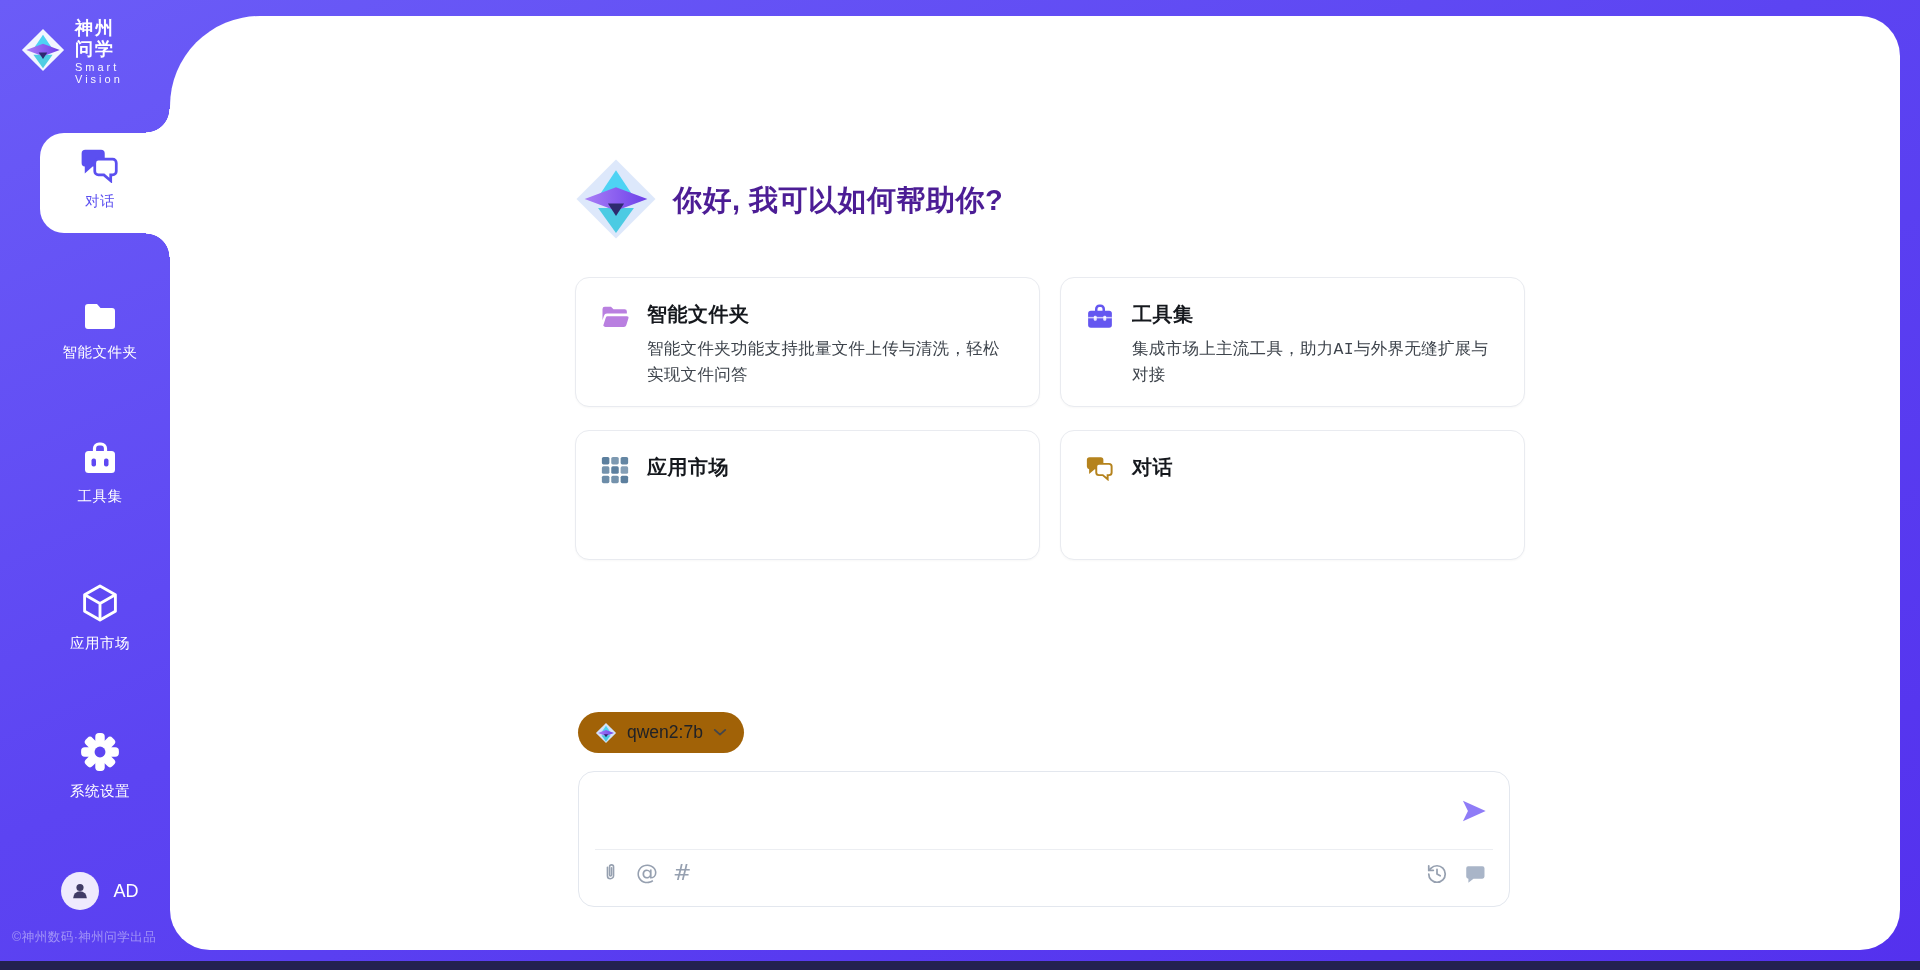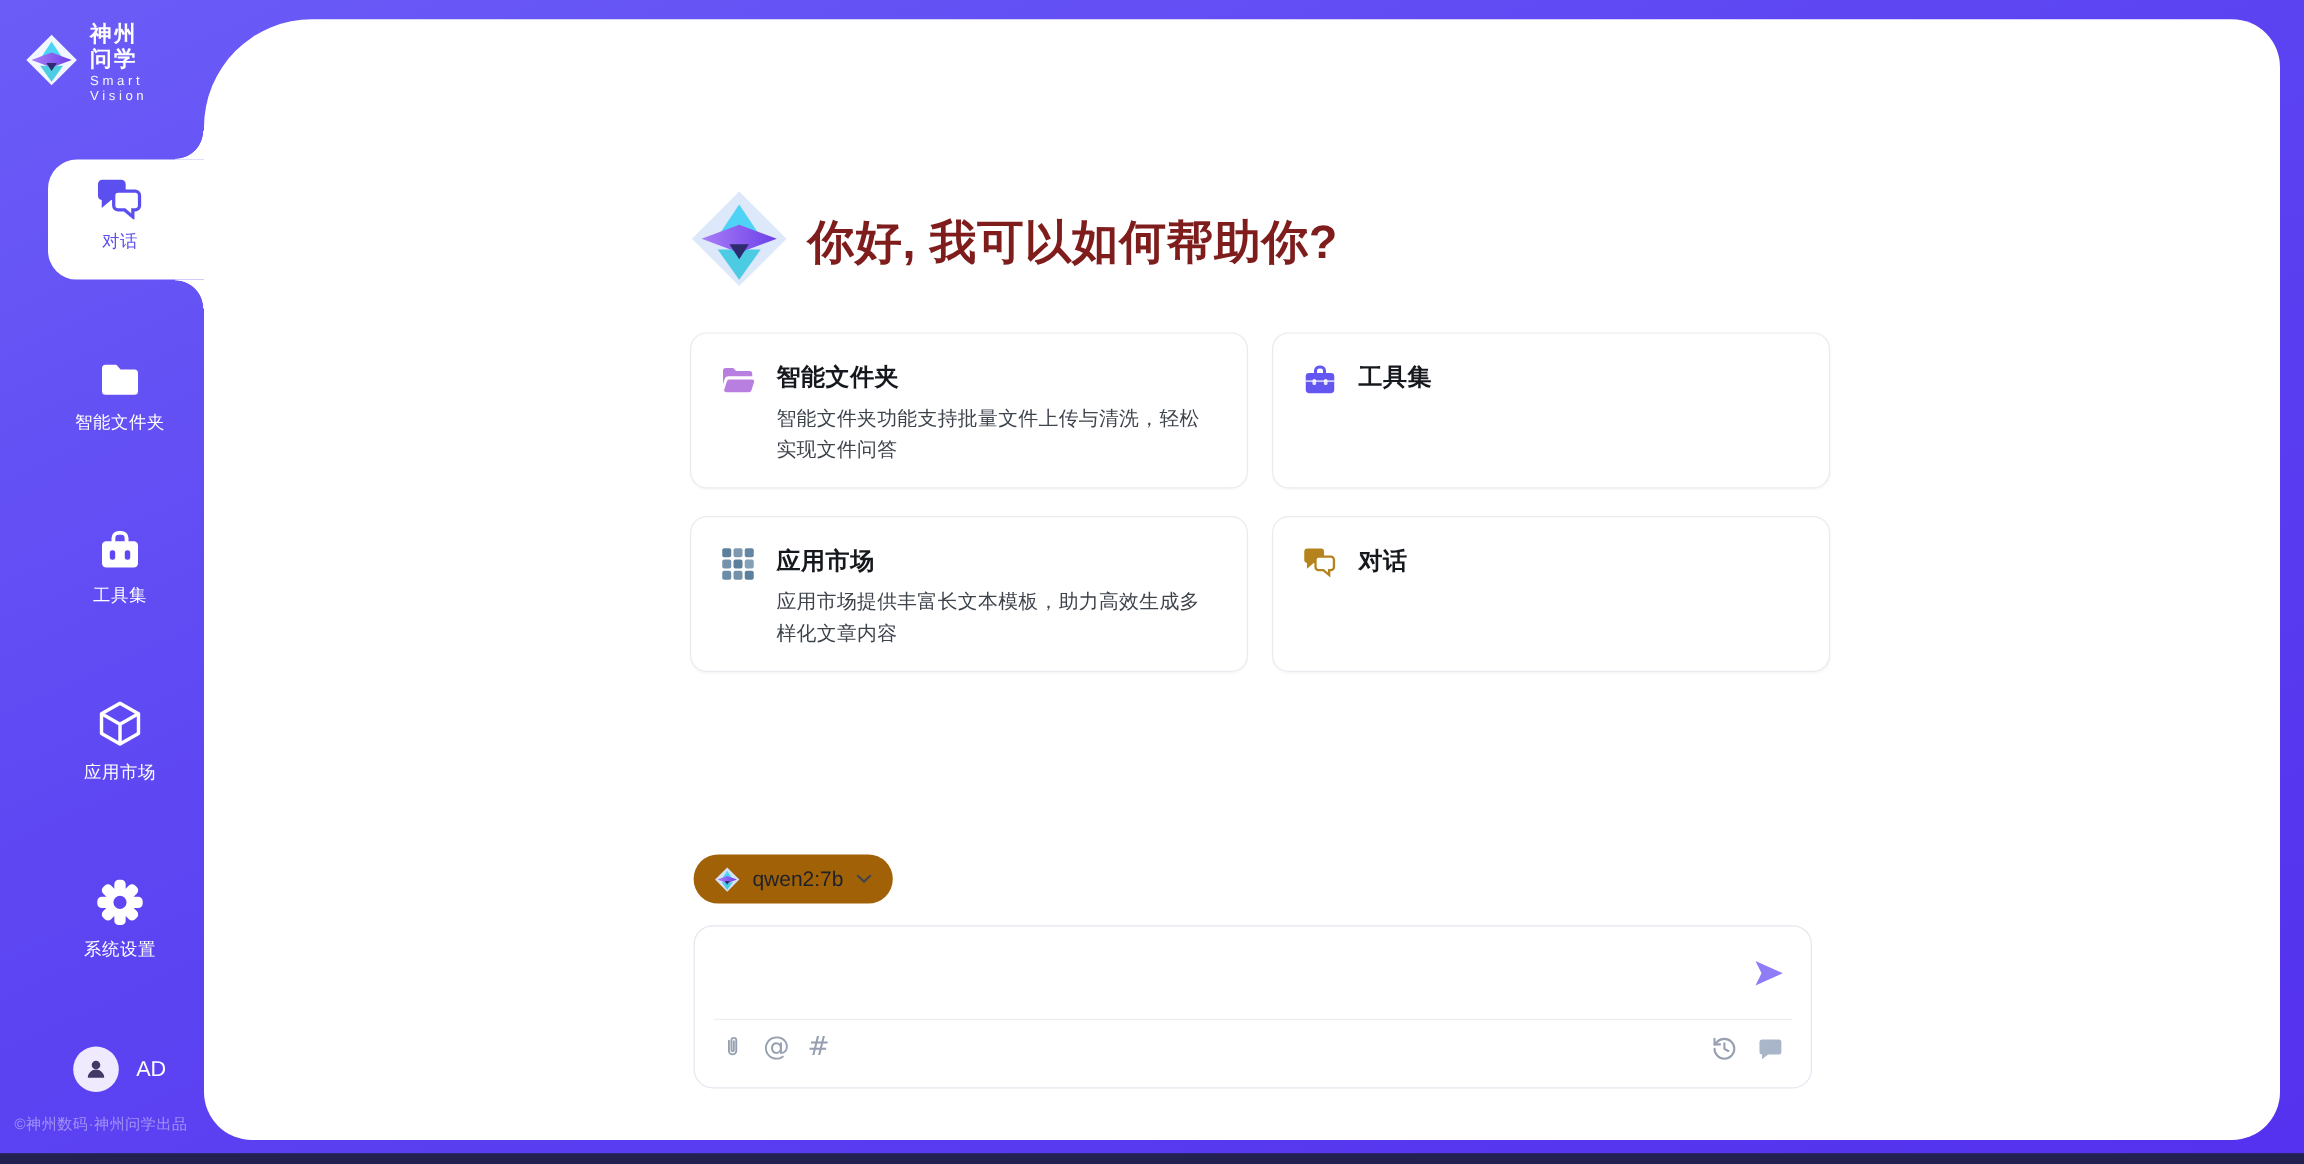--- a/index.html
+++ b/index.html
@@ -33,21 +33,21 @@
   .nav-folder{top:296px;}
   .nav-tools{top:440px;}
   .nav-market{top:581px;}
   .nav-settings{top:731px;}
   .user-row{position:absolute;left:30px;top:872px;width:140px;display:flex;align-items:center;justify-content:center;gap:14px;cursor:pointer;}
   .avatar{width:38px;height:38px;border-radius:50%;background:#efeafd;display:flex;align-items:center;justify-content:center;}
   .user-name{color:#fff;font-size:18px;font-weight:500;}
   .side-footer{position:absolute;left:12px;top:929px;width:156px;font-size:12.5px;color:rgba(255,255,255,.42);letter-spacing:.5px;}
   
   .greeting{position:absolute;left:573px;top:156px;display:flex;align-items:center;gap:14px;}
-  .greet-title{font-size:39px;font-weight:800;color:#7f1d1d;letter-spacing:.5px;}
+  .greet-title{font-size:29px;font-weight:800;color:#4c1d95;letter-spacing:.5px;}
   
   .cards{position:absolute;left:575px;top:277px;width:950px;display:grid;grid-template-columns:465px 465px;gap:23px 20px;}
   .card{box-sizing:border-box;height:130px;background:#fff;border:1px solid #e9ebf0;border-radius:14px;
     padding:23px 24px;display:flex;gap:17px;cursor:pointer;box-shadow:0 1px 2px rgba(16,24,40,.03);}
   .card-icon{width:30px;height:30px;flex:0 0 30px;margin-top:1px;}
   .card-title{font-size:20px;font-weight:800;color:#15181d;letter-spacing:.5px;}
   .card-desc{margin-top:9px;font-size:16.5px;color:#3e444c;line-height:1.55;letter-spacing:.3px;font-family:Liberation Mono, monospace;}
   
   .model-pill{position:absolute;left:578px;top:712px;height:41px;border-radius:21px;background:#a16207;
     display:inline-flex;align-items:center;gap:10px;padding:0 17px;cursor:pointer;}
@@ -208,40 +208,40 @@
       <svg width="30" height="30" viewBox="0 0 24 24">
         <path d="M9 7V5.5A2.5 2.5 0 0111.5 3h1A2.5 2.5 0 0115 5.5V7" fill="none" stroke="#6456f0" stroke-width="2" stroke-linecap="round"></path>
         <rect x="2.5" y="7" width="19" height="13.5" rx="2.2" fill="#6456f0"></rect>
         <path d="M2.5 12.5h19" stroke="#fff" stroke-width="1.2" opacity=".7"></path>
         <rect x="7" y="11" width="2.4" height="4" rx="1" fill="#fff" opacity=".85"></rect>
         <rect x="14.6" y="11" width="2.4" height="4" rx="1" fill="#fff" opacity=".85"></rect>
       </svg>
     </span>
     <span>
       <span class="card-title" style="display:block;">工具集</span>
+      <span class="card-desc" style="display:block;">集成市场上主流工具，助力AI与外界无缝扩展与对接</span>
     </span>
   </div>
 
   <div class="card">
     <span class="card-icon">
       <svg width="30" height="30" viewBox="0 0 24 24" fill="#5c7f9e">
         <rect x="1.5" y="1.5" width="6" height="6" rx="1.3"></rect>
         <rect x="9" y="1.5" width="6" height="6" rx="1.3" opacity=".8"></rect>
         <rect x="16.5" y="1.5" width="6" height="6" rx="1.3" opacity=".95"></rect>
         <rect x="1.5" y="9" width="6" height="6" rx="1.3" opacity=".85"></rect>
         <rect x="9" y="9" width="6" height="6" rx="1.3"></rect>
         <rect x="16.5" y="9" width="6" height="6" rx="1.3" opacity=".75"></rect>
         <rect x="1.5" y="16.5" width="6" height="6" rx="1.3" opacity=".9"></rect>
         <rect x="9" y="16.5" width="6" height="6" rx="1.3" opacity=".85"></rect>
         <rect x="16.5" y="16.5" width="6" height="6" rx="1.3"></rect>
       </svg>
     </span>
     <span>
       <span class="card-title" style="display:block;">应用市场</span>
-      <span class="card-desc" style="display:block;">应用市场提供丰富长文本模板，助力高效生成多样化文章内容</span>
     </span>
   </div>
 
   <div class="card">
     <span class="card-icon" style="color:#b5831d;">
       <svg width="30" height="26" viewBox="0 0 40 34">
         <path d="M6 2.5h15a3.5 3.5 0 013.5 3.5v9a3.5 3.5 0 01-3.5 3.5h-8l-7.5 6.5v-6.5A3.5 3.5 0 012.5 15V6A3.5 3.5 0 016 2.5z" fill="currentColor"></path>
         <path d="M18.5 11.5H32a3.5 3.5 0 013.5 3.5v8a3.5 3.5 0 01-3.5 3.5h-1.8v5.5l-6.5-5.5h-5.2a3.5 3.5 0 01-3.5-3.5v-8a3.5 3.5 0 013.5-3.5z" fill="#ffffff" stroke="currentColor" stroke-width="2.6"></path>
       </svg>
     </span>

